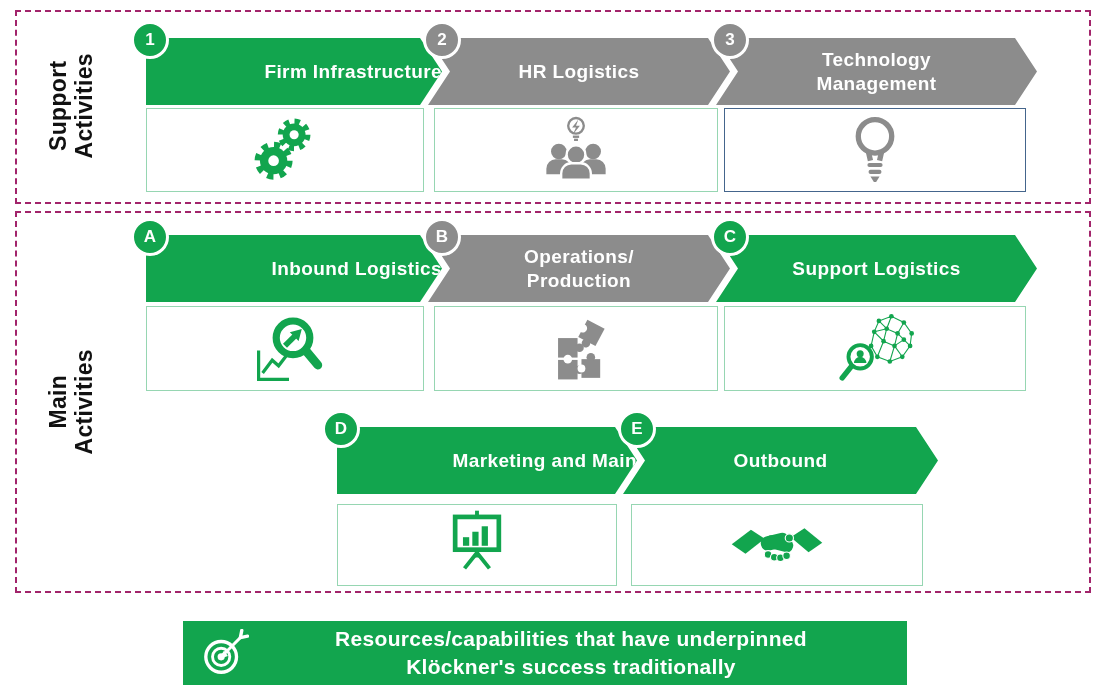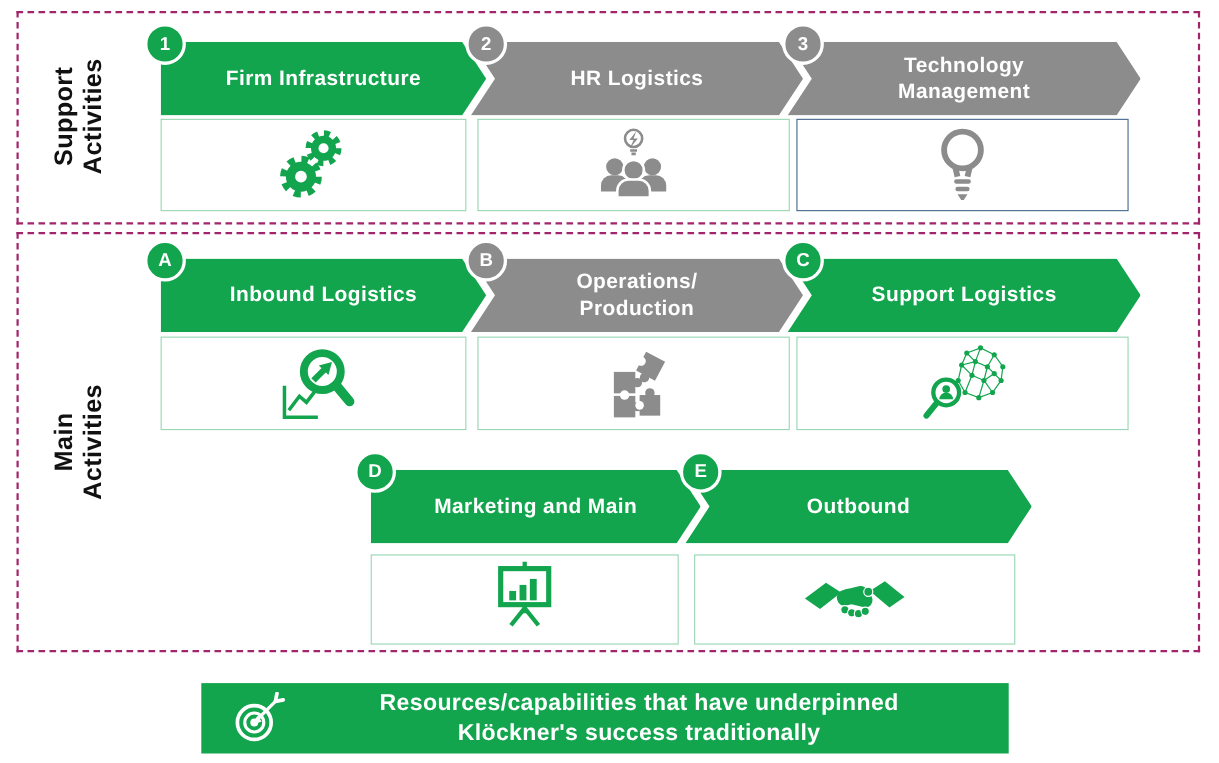--- a/index.html
+++ b/index.html
@@ -7,42 +7,42 @@
 
   .panel{position:absolute;border:2px dashed var(--outline);background:transparent;}
 
   .vlabel-wrap{position:absolute;display:flex;align-items:center;justify-content:center;}
   .vlabel{transform:rotate(-90deg);white-space:pre-line;font-weight:bold;color:#111;
           font-size:23px;line-height:1.12;text-align:center;letter-spacing:.3px;}
 
   .arrow{position:absolute;}
   .arrow-shape{position:absolute;left:0;top:0;right:0;bottom:0;display:flex;
                align-items:center;justify-content:center;}
-  .arrow-shape.first{clip-path:polygon(0 0,calc(100% - 22px) 0,100% 50%,calc(100% - 22px) 100%,0 100%);}
+  .arrow-shape.first{clip-path:polygon(0 0,calc(100% - 22px) 0,100% 50%,calc(100% - 22px) 100%,0 100%);justify-content:flex-end;}
   .arrow-shape.mid{clip-path:polygon(0 0,calc(100% - 22px) 0,100% 50%,calc(100% - 22px) 100%,0 100%,22px 50%);}
   .bg-green{background:var(--green);}
   .bg-gray{background:var(--gray);}
 
   .arrow-title{color:#fff;font-weight:bold;font-size:19px;letter-spacing:.4px;
                text-align:center;line-height:1.25;white-space:pre-line;max-width:230px;}
 
   .badge{position:absolute;width:32px;height:32px;border-radius:50%;border:3px solid #fff;
          color:#fff;font-weight:bold;font-size:17px;display:flex;align-items:center;
          justify-content:center;z-index:5;top:-17px;}
   .badge.at-left{left:-15px;}
   .badge.at-junction{left:-5px;}
   .badge.bg-green{background:var(--green);}
   .badge.bg-gray{background:var(--gray);}
 
   .icon-box{position:absolute;background:#fff;display:flex;align-items:center;justify-content:center;}
   .icon-box.gb{border:1px solid var(--boxBorderGreen);}
   .icon-box.bb{border:1px solid var(--boxBorderBlue);}
 
   .footer-band{position:absolute;background:var(--green);display:flex;align-items:center;
-               padding:0 14px 0 28px;}
+               padding:0 14px 0 18px;}
   .footer-text{flex:1;color:#fff;font-weight:bold;font-size:21px;line-height:1.35;
                text-align:center;white-space:pre-line;letter-spacing:.3px;}
   svg{display:block;}
 </style>
 </head>
 <body>
 
 <div id="stage">
 
   <div class="panel" style="left:15px;top:10px;width:1072px;height:190px;"></div>

